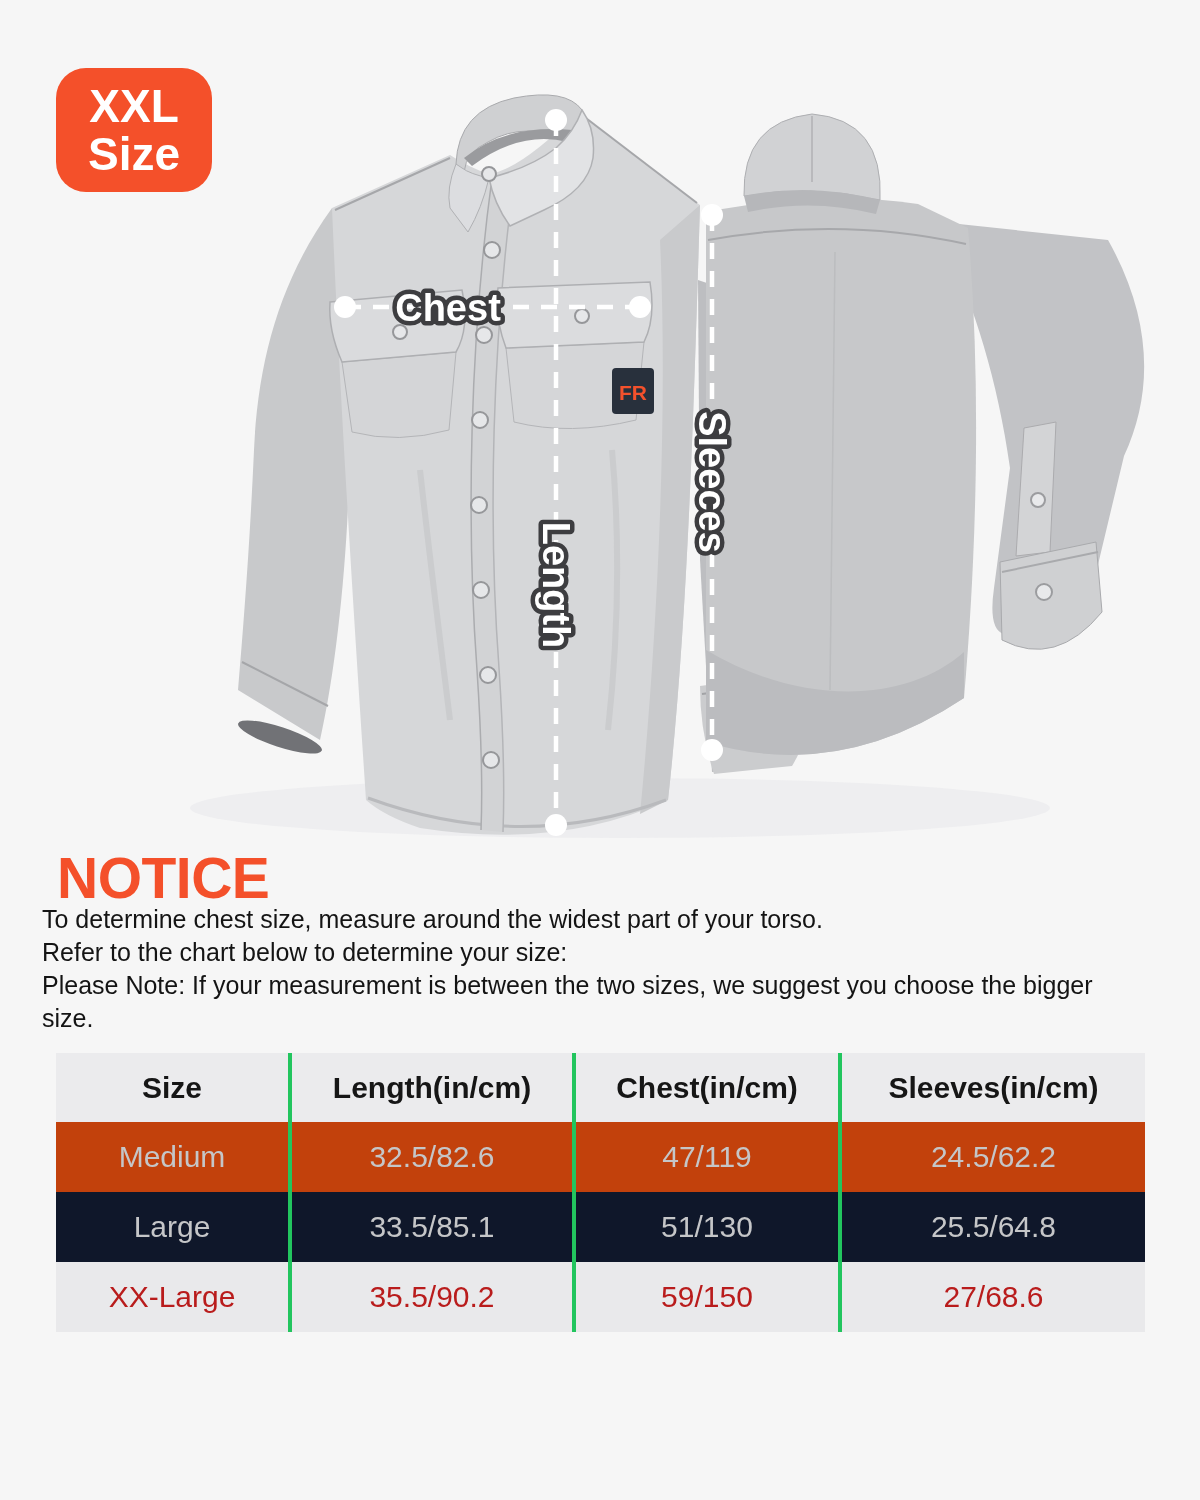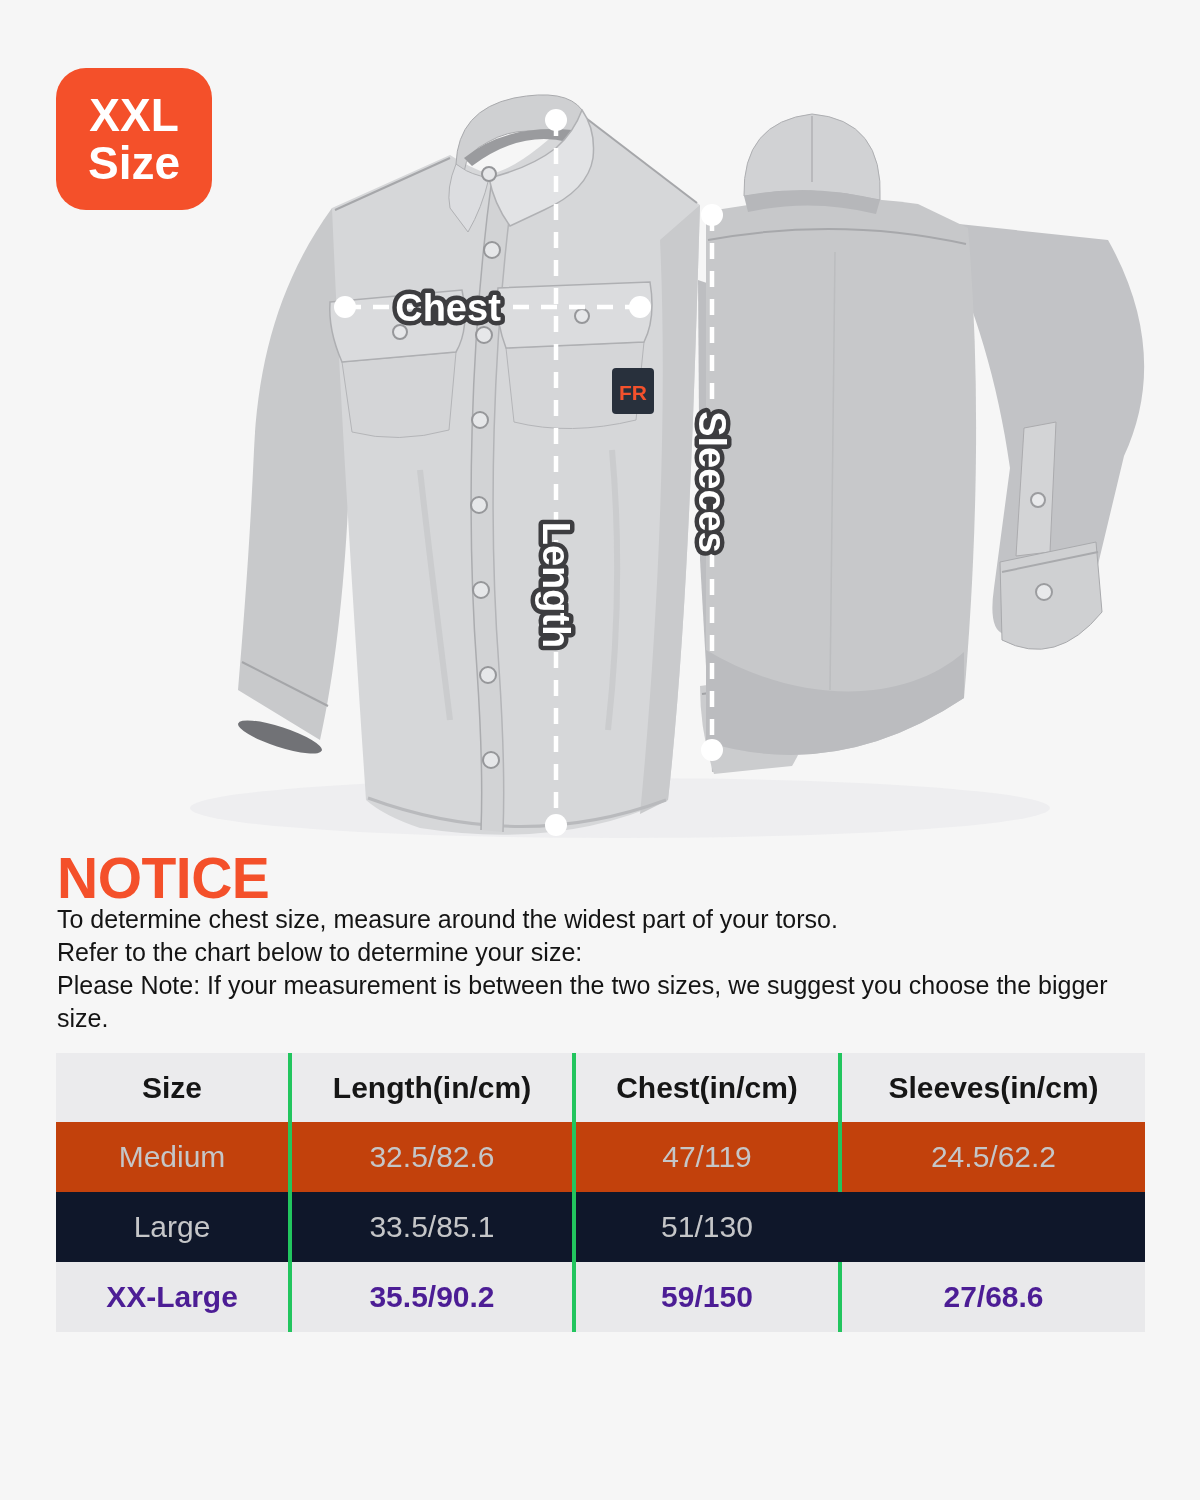--- a/index.html
+++ b/index.html
@@ -6,58 +6,58 @@
   .canvas{
     position:relative;
     width:1200px;height:1500px;
     background:#f6f6f6;
     overflow:hidden;
     font-family:"Liberation Sans","DejaVu Sans",sans-serif;
   }
   
   .size-badge{
     position:absolute;left:56px;top:68px;
-    width:156px;height:142px;
+    width:156px;height:124px;
     background:#f4502a;border-radius:30px;
     display:flex;flex-direction:column;align-items:center;justify-content:center;
     color:#ffffff;font-weight:bold;font-size:46px;line-height:48px;
     letter-spacing:0;
   }
   
   .shirt-svg{position:absolute;left:0;top:0;}
   .measure-label{
     font-family:"Liberation Sans","DejaVu Sans",sans-serif;
     font-size:38px;font-weight:bold;
     fill:#ffffff;stroke:#3d3d40;stroke-width:9px;
     paint-order:stroke;stroke-linejoin:round;
   }
   
   .notice-title{
     position:absolute;left:57px;top:845px;
     color:#f4502a;font-size:57px;font-weight:bold;letter-spacing:-0.5px;
   }
   .notice-lines{
-    position:absolute;left:57px;top:903px;width:1100px;
+    position:absolute;left:42px;top:903px;width:1100px;
     color:#141414;font-size:25px;line-height:33px;
   }
   
   .size-table{position:absolute;left:56px;top:1053px;width:1089px;}
   .t-row{display:grid;grid-template-columns:232px 284px 266px 307px;}
   .t-cell{
     display:flex;align-items:center;justify-content:center;
     box-sizing:border-box;font-size:30px;
   }
   .t-cell + .t-cell{border-left:4px solid #22c55e;}
   .t-head{height:69px;background:#ebebed;}
   .t-head .t-cell{font-weight:bold;color:#161616;}
   .t-data{height:70px;color:#c5c6c8;}
   .row-light{background:#c2410c;}
   .row-dark{background:#0f172a;}
   .row-highlight{background:#e9e9eb;}
-  .row-highlight .t-cell{color:#4c1d95;font-weight:bold;}
+  .row-highlight .t-cell{color:#b91c1c;font-weight:normal;}
 </style>
 </head>
 <body>
 
 <div class="canvas">
 
   <svg class="shirt-svg" width="1200" height="880" viewBox="0 0 1200 880">
 
     <ellipse cx="620" cy="808" rx="430" ry="30" fill="#eeeef0"></ellipse>
 
@@ -187,20 +187,21 @@
       <div class="t-cell">Medium</div>
       <div class="t-cell">32.5/82.6</div>
       <div class="t-cell">47/119</div>
       <div class="t-cell">24.5/62.2</div>
     </div>
 
     <div class="t-row t-data row-dark">
       <div class="t-cell">Large</div>
       <div class="t-cell">33.5/85.1</div>
       <div class="t-cell">51/130</div>
+      <div class="t-cell">25.5/64.8</div>
     </div>
 
 
     <div class="t-row t-data row-highlight">
       <div class="t-cell">XX-Large</div>
       <div class="t-cell">35.5/90.2</div>
       <div class="t-cell">59/150</div>
       <div class="t-cell">27/68.6</div>
     </div>
   </div>

